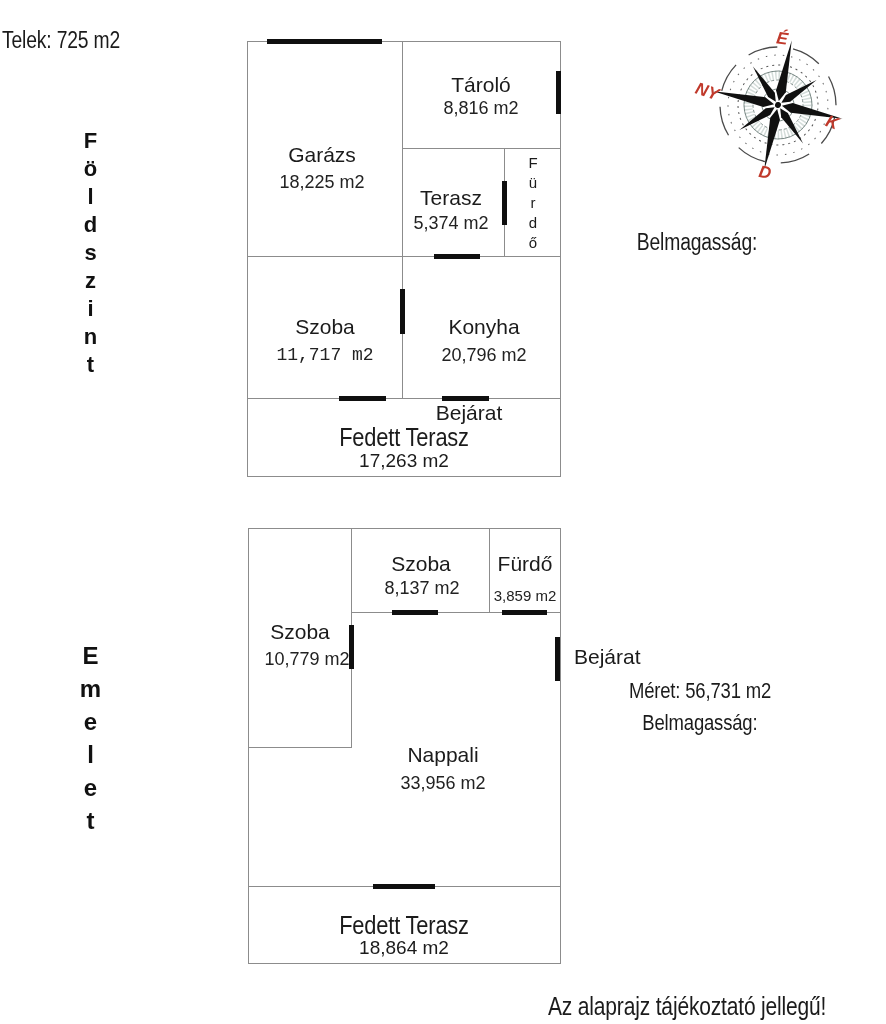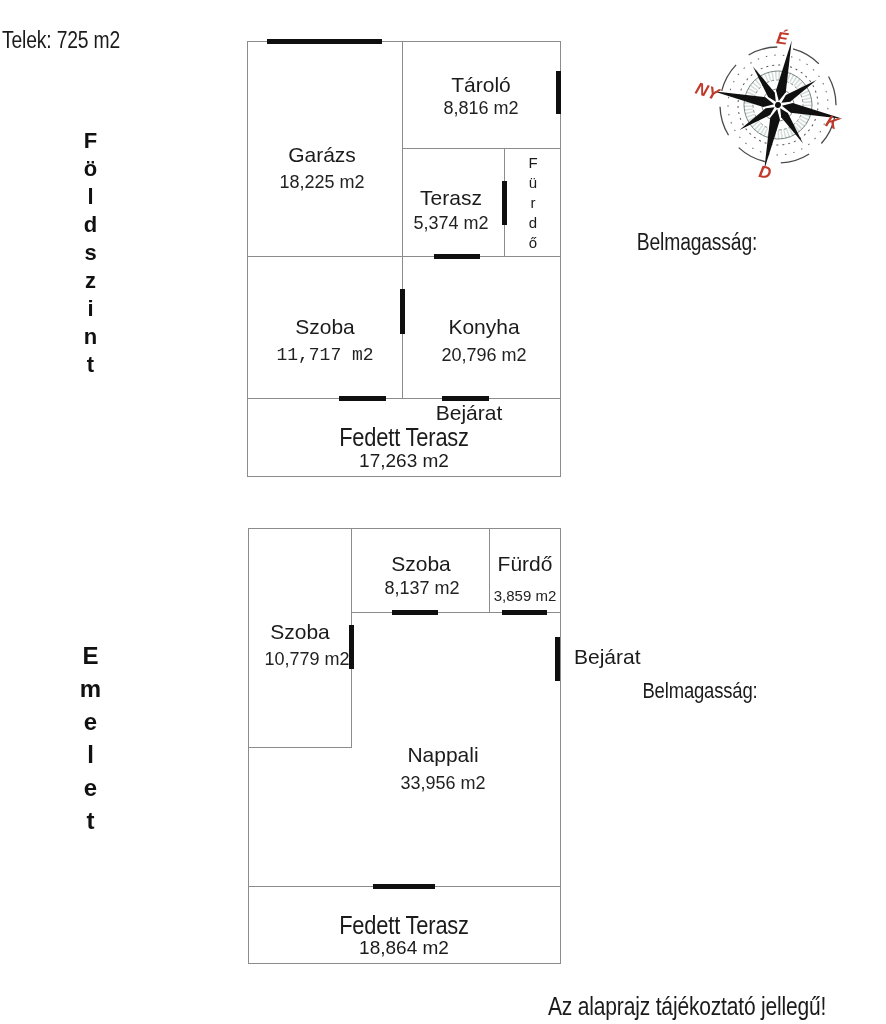--- a/index.html
+++ b/index.html
@@ -148,18 +148,19 @@
   <span class="compass-label" style="left:9px;top:67px;transform:translate(-50%,-50%) rotate(18deg);color:#c0392b;">NY</span>
   <span class="compass-label" style="left:134px;top:98px;transform:translate(-50%,-50%) rotate(20deg);color:#c0392b;">K</span>
   <span class="compass-label" style="left:67px;top:148px;transform:translate(-50%,-50%) rotate(10deg);color:#c0392b;">D</span>
 </div>
 
 <div class="stats" style="left:697px;top:226px;font-size:23px;line-height:33px;">
   <div><span class="cond">Belmagasság:</span></div>
 </div>
 
 <div class="stats" style="left:700px;top:675px;font-size:22px;line-height:32px;">
+  <div><span class="cond">Méret: 56,731 m2</span></div>
   <div><span class="cond">Belmagasság:</span></div>
 </div>
 
 <div class="abs disclaimer" style="left:548px;top:992px;text-decoration:underline;">
   <span class="cond-l">Az alaprajz tájékoztató jellegű!</span>
 </div>
 
 </body></html>

